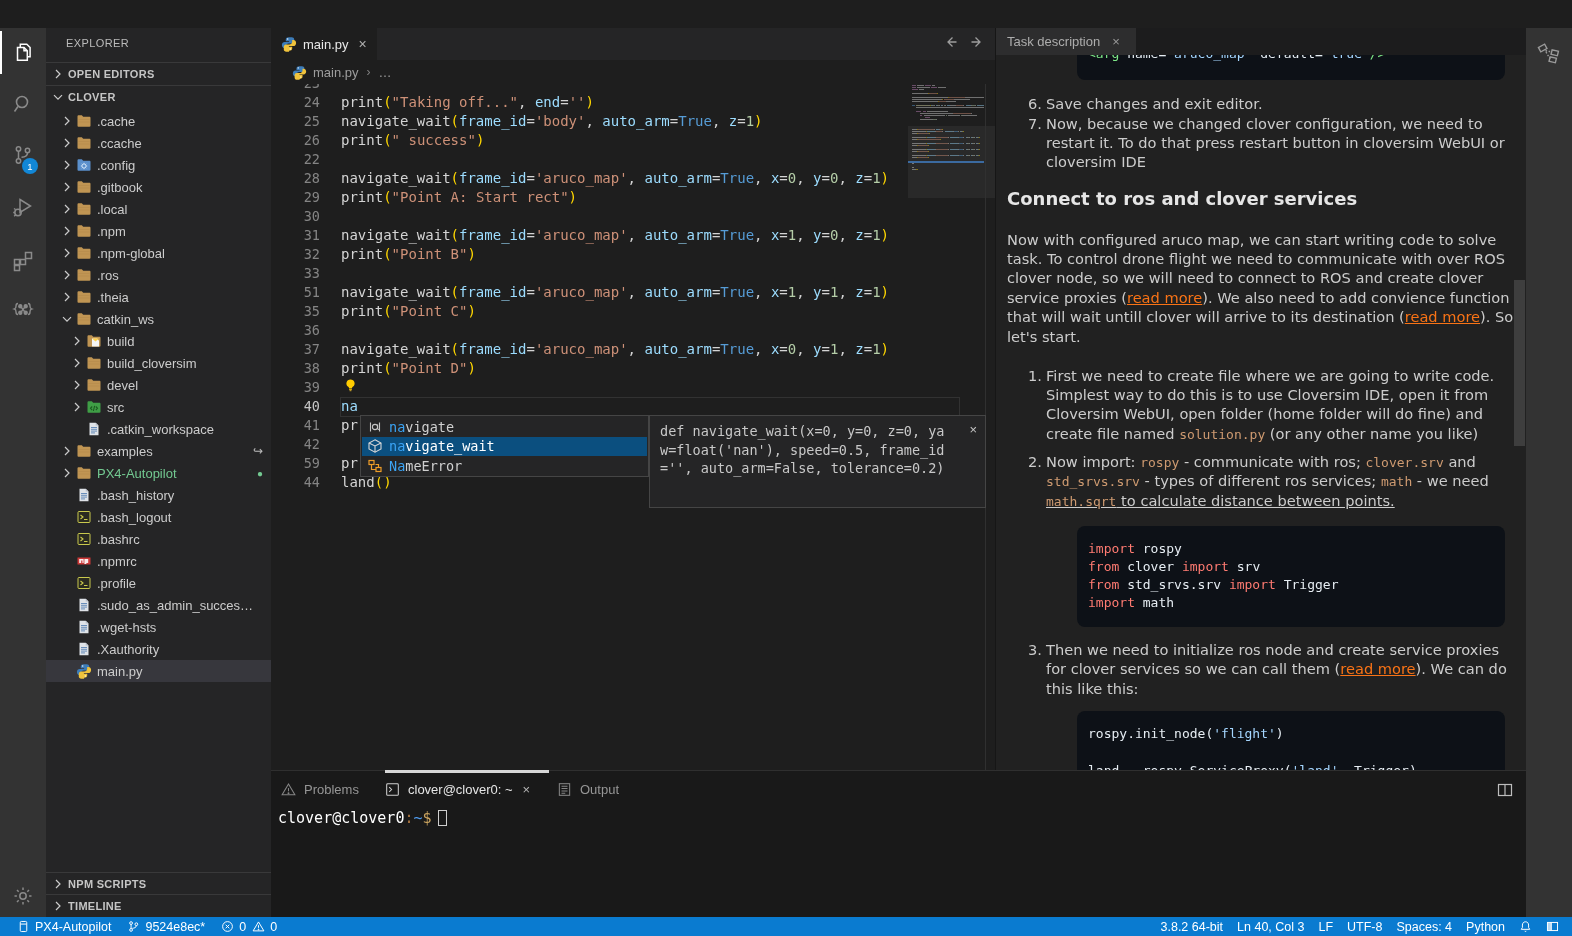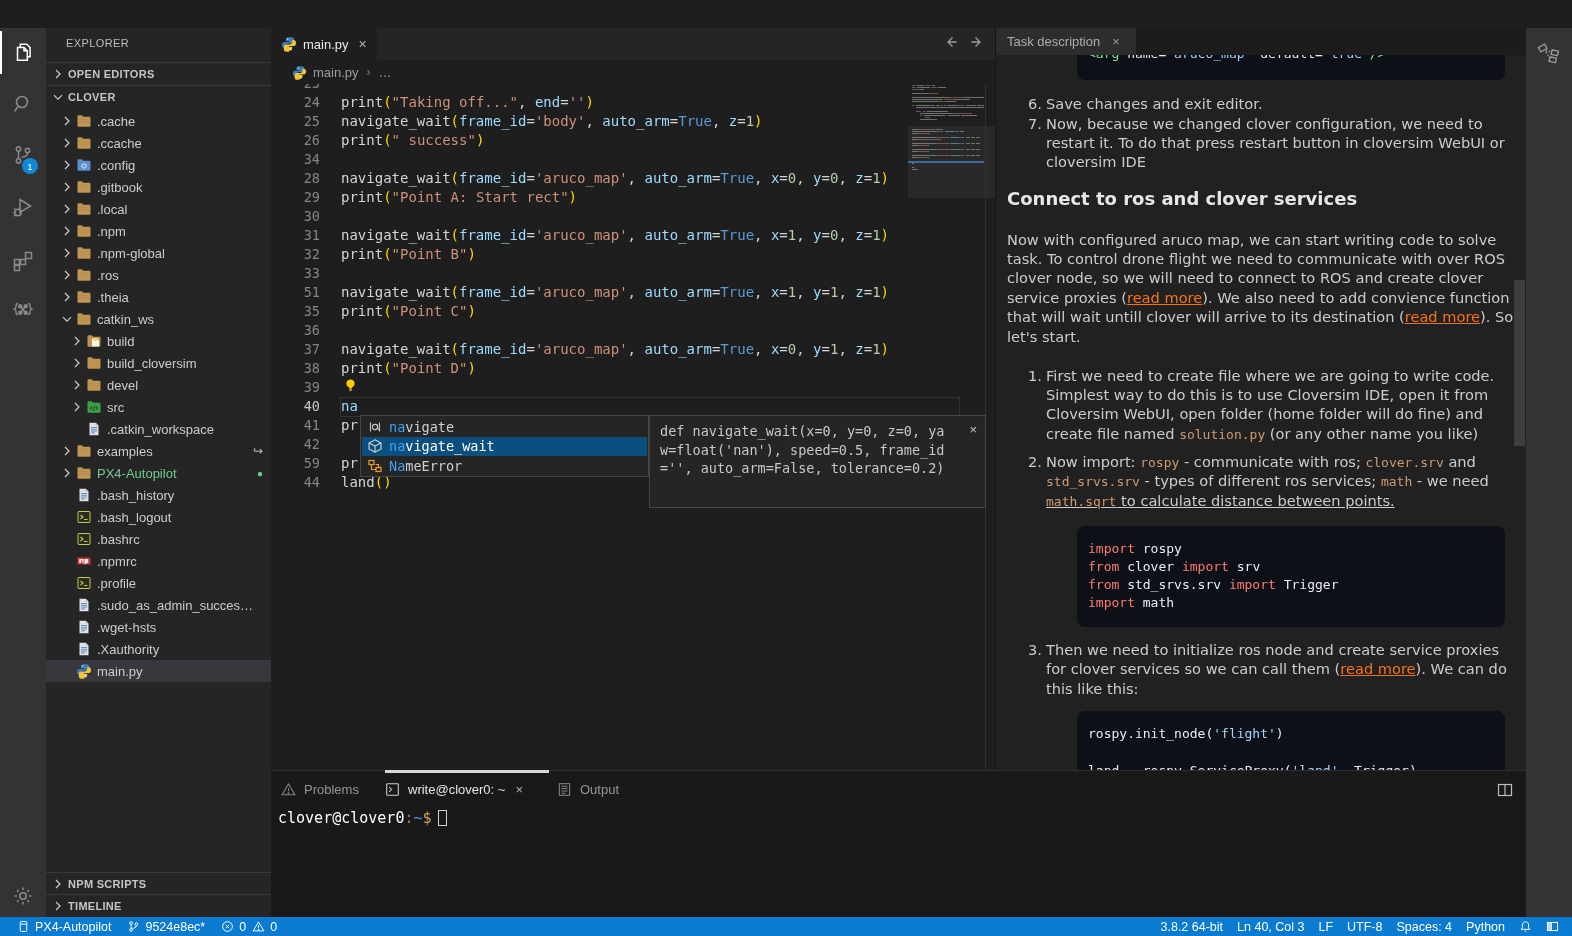--- a/index.html
+++ b/index.html
@@ -521,21 +521,21 @@
     <span class="bc-more">…</span>
   </div>
 
   <div id="editor" class="abs">
     <div id="cur-line-box"></div>
     <div id="gutter-rows">
         <div class="gutter-num" style="top: -10px; left: 0px;">23</div>
         <div class="gutter-num" style="top: 9px; left: 0px;">24</div>
         <div class="gutter-num" style="top: 28px; left: 0px;">25</div>
         <div class="gutter-num" style="top: 47px; left: 0px;">26</div>
-        <div class="gutter-num" style="top: 66px; left: 0px;">34</div>
+        <div class="gutter-num" style="top: 66px; left: 0px;">22</div>
         <div class="gutter-num" style="top: 85px; left: 0px;">28</div>
         <div class="gutter-num" style="top: 104px; left: 0px;">29</div>
         <div class="gutter-num" style="top: 123px; left: 0px;">30</div>
         <div class="gutter-num" style="top: 142px; left: 0px;">31</div>
         <div class="gutter-num" style="top: 161px; left: 0px;">32</div>
         <div class="gutter-num" style="top: 180px; left: 0px;">33</div>
         <div class="gutter-num" style="top: 199px; left: 0px;">51</div>
         <div class="gutter-num" style="top: 218px; left: 0px;">35</div>
         <div class="gutter-num" style="top: 237px; left: 0px;">36</div>
         <div class="gutter-num" style="top: 256px; left: 0px;">37</div>
@@ -882,21 +882,21 @@
               <path d="M8 6.5v3.4"></path>
               <circle cx="8" cy="11.9" r=".5" fill="#868686"></circle>
             </svg></span>
           <span class="bp-label">Problems</span>
         </div>
         <div class="bp-tab active" style="left: 114px;">
           <span class="bp-icon"><svg viewBox="0 0 16 16" fill="none" stroke="#d0d0d0" stroke-width="1.1">
               <rect x="1.8" y="1.8" width="12.4" height="12.4" rx="1"></rect>
               <path d="M4.5 5.5 7 8l-2.5 2.5"></path>
             </svg></span>
-          <span class="bp-label">write@clover0: ~</span>
+          <span class="bp-label">clover@clover0: ~</span>
           <span class="bp-close">×</span>
         </div>
         <div class="bp-tab" style="left: 286px;">
           <span class="bp-icon"><svg viewBox="0 0 16 16" fill="none" stroke="#868686" stroke-width="1.1">
               <rect x="2.5" y="1.8" width="11" height="12.4"></rect>
               <path d="M4.8 4.5h6.4M4.8 7h6.4M4.8 9.5h6.4M4.8 12h4"></path>
             </svg></span>
           <span class="bp-label">Output</span>
         </div>
       </div>

